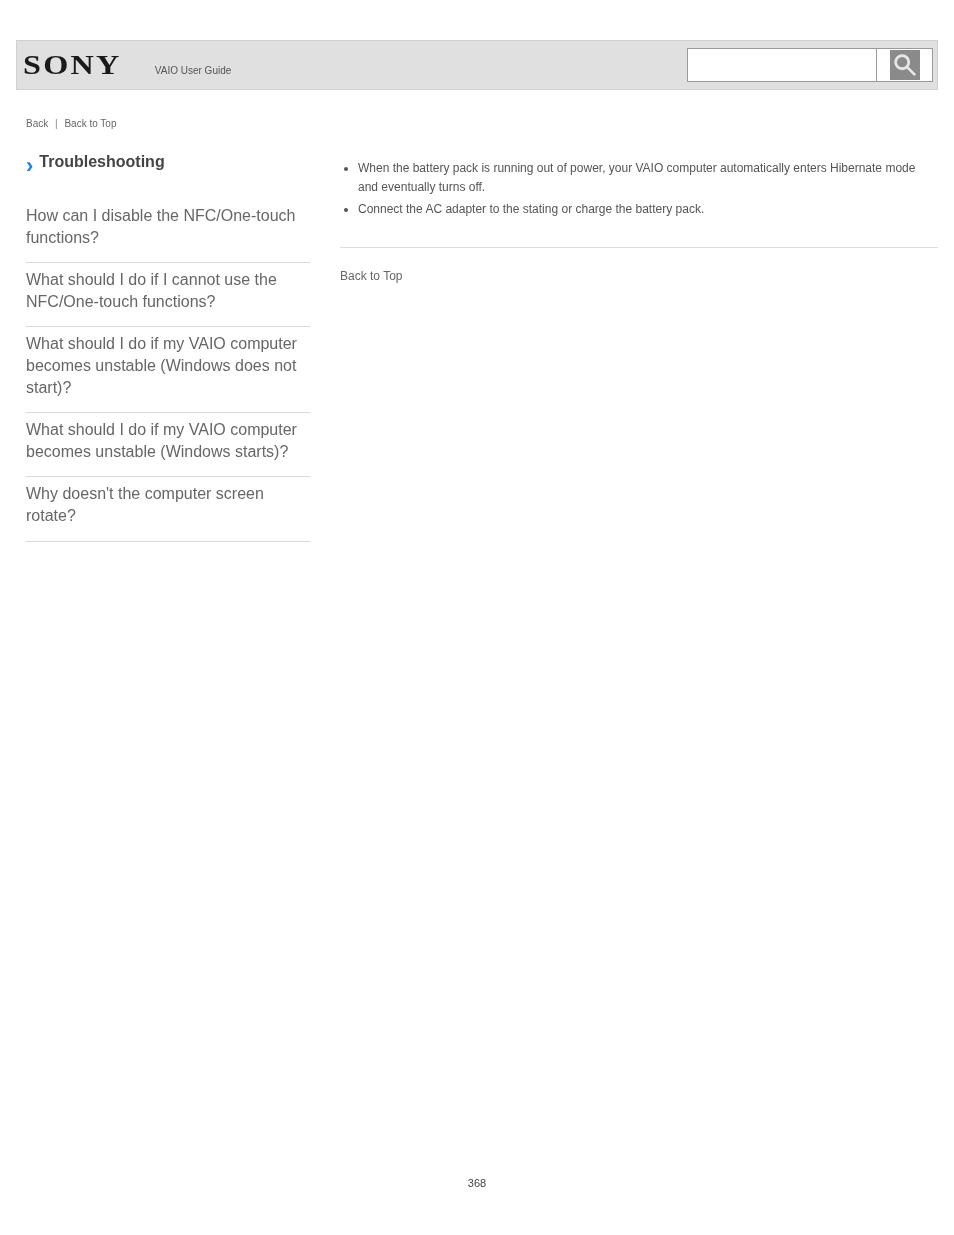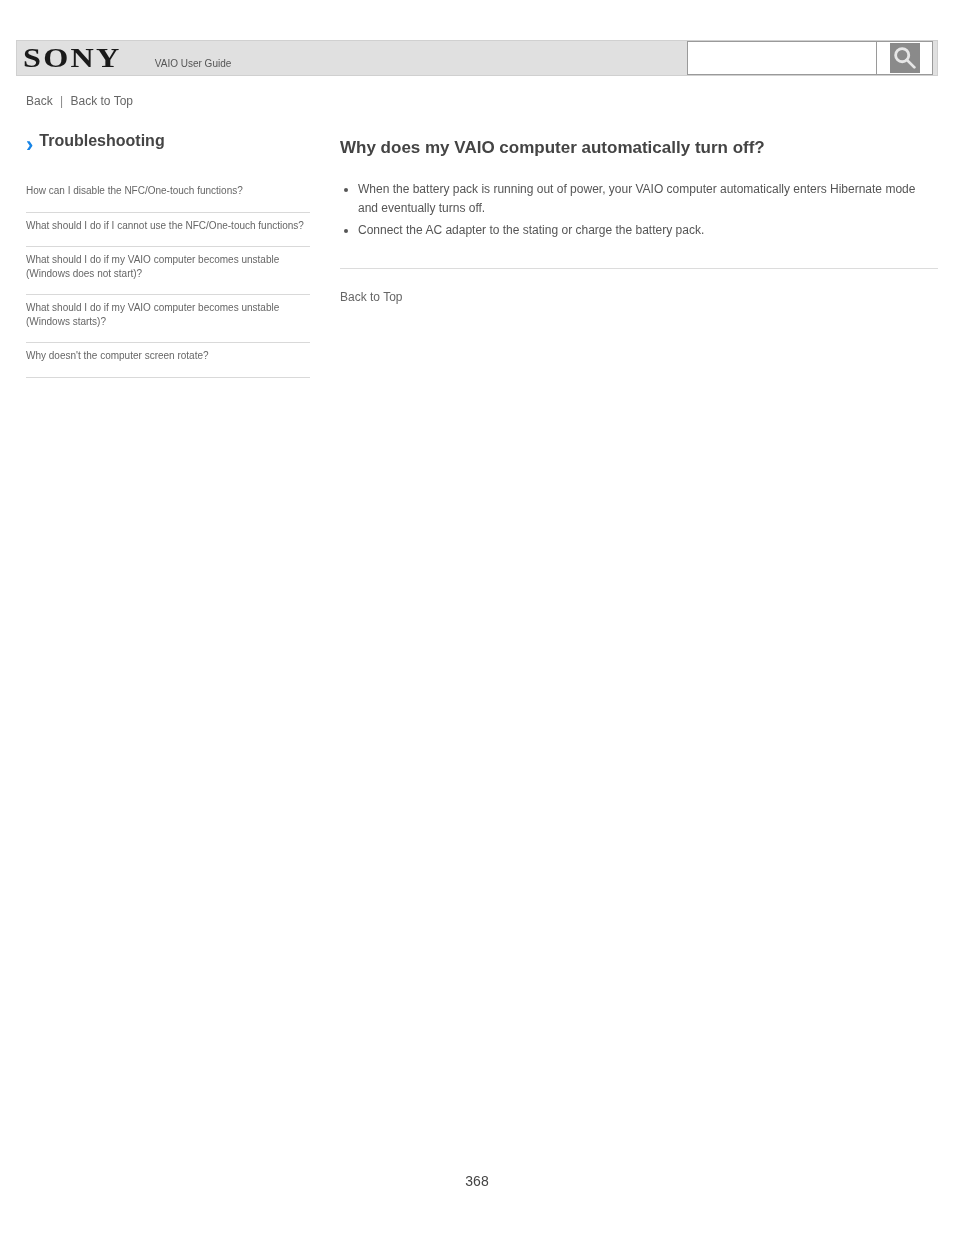--- a/index.html
+++ b/index.html
@@ -15,21 +15,21 @@
     position: relative;
   }
   .page {
     padding: 40px 16px 0 16px;
     min-height: 1235px;
     position: relative;
   }
   .header-bar {
     background: #e0e0e0;
     border: 1px solid #d0d0d0;
-    height: 36px;
+    height: 50px;
     display: flex;
     align-items: center;
     justify-content: space-between;
     padding: 0 4px 0 4px;
   }
   .header-left {
     display: flex;
     align-items: baseline;
     gap: 18px;
   }
@@ -70,23 +70,23 @@
     display: flex;
     align-items: center;
     justify-content: center;
     cursor: pointer;
   }
   .search-btn svg {
     width: 30px;
     height: 30px;
   }
   .breadcrumb-row {
-    margin-top: 18px;
+    margin-top: 28px;
     margin-left: 10px;
-    font-size: 12px;
+    font-size: 10px;
     color: #666666;
   }
   .breadcrumb-row a {
     color: #666666;
     text-decoration: none;
   }
   .breadcrumb-row .sep {
     color: #888888;
     margin: 0 4px;
   }
@@ -118,21 +118,21 @@
     font-size: 16px;
     font-weight: 700;
     color: #444444;
   }
   .side-list {
     list-style: none;
   }
   .side-list li {
     border-bottom: 1px solid #d9d9d9;
     padding: 6px 0 14px 0;
-    font-size: 10px;
+    font-size: 16px;
     line-height: 1.35;
   }
   .side-list li a {
     color: #666666;
     text-decoration: none;
   }
   .right-col {
     flex: 1;
     padding-top: 6px;
   }
@@ -162,21 +162,21 @@
     font-size: 12px;
     color: #666666;
     text-decoration: none;
   }
   .page-number {
     position: absolute;
     bottom: 46px;
     left: 0;
     right: 0;
     text-align: center;
-    font-size: 14px;
+    font-size: 11px;
     color: #444444;
   }
 </style>
 </head>
 <body>
 
 <div class="page">
 
   <div class="header-bar">
     <div class="header-left">
@@ -211,21 +211,20 @@
       <ul class="side-list">
         <li><a href="#">How can I disable the NFC/One-touch functions?</a></li>
         <li><a href="#">What should I do if I cannot use the NFC/One-touch functions?</a></li>
         <li><a href="#">What should I do if my VAIO computer becomes unstable (Windows does not start)?</a></li>
         <li><a href="#">What should I do if my VAIO computer becomes unstable (Windows starts)?</a></li>
         <li><a href="#">Why doesn't the computer screen rotate?</a></li>
       </ul>
     </div>
 
     <div class="right-col">
-      <h1 class="article-title">Why does my VAIO computer automatically turn off?</h1>
       <ul class="bullets">
         <li>When the battery pack is running out of power, your VAIO computer automatically enters Hibernate mode and eventually turns off.</li>
         <li>Connect the AC adapter to the stating or charge the battery pack.</li>
       </ul>
       <hr class="sep-line">
       <a href="#" class="back-link">Back to Top</a>
     </div>
 
   </div>
 

